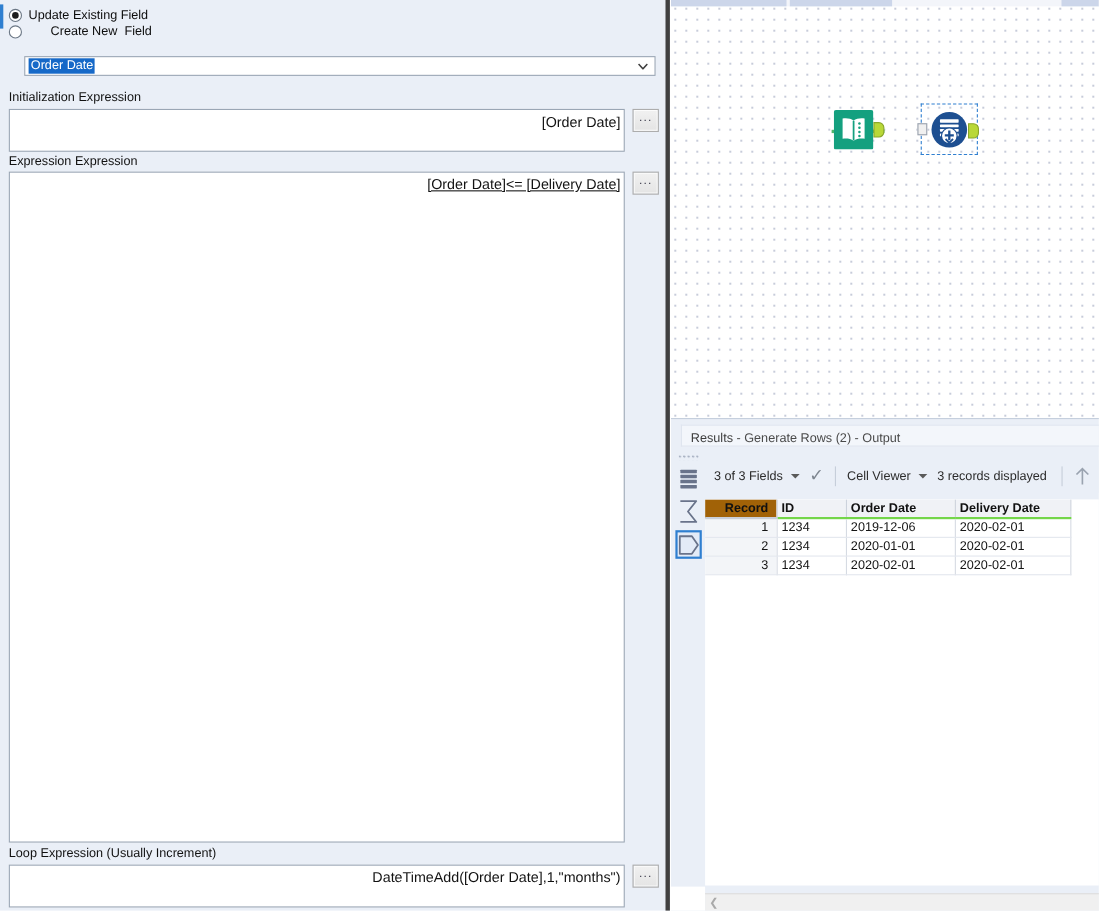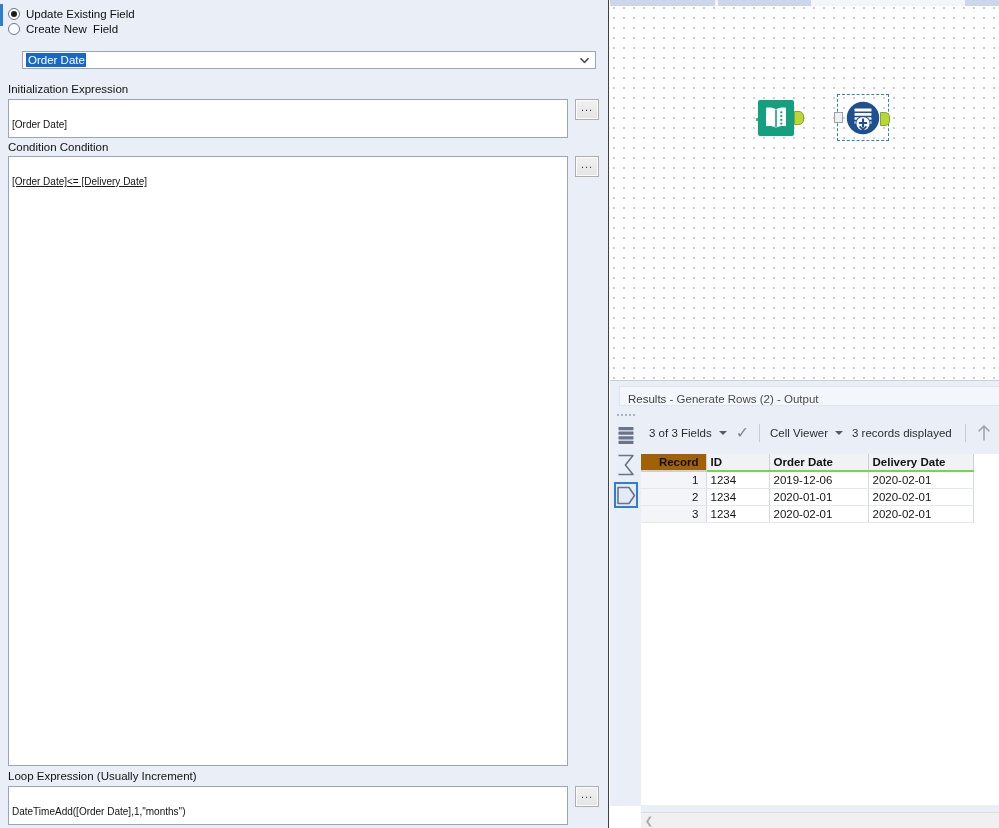--- a/index.html
+++ b/index.html
@@ -12,22 +12,23 @@
     color: #1a1a1a;
     background: #ffffff;
   }
   #app { position: relative; width: 999px; height: 828px; }
 
   
   #config-panel {
     position: absolute; left: 0; top: 0;
     width: 609px; height: 828px;
     background: #eaeff7;
-    border-right: 1px solid #404040;
+    border-right: 4px solid #404040;
     padding: 0;
+    text-align: right;
   }
   #config-left-edge {
     position: absolute; left: 0; top: 4px;
     width: 3px; height: 22px;
     background: #2f7fd0;
   }
 
   .radio-row {
     position: absolute; left: 8px;
     display: flex; align-items: center;
@@ -83,23 +84,23 @@
     white-space: pre;
   }
   .expr-box {
     position: absolute; left: 8px;
     background: #ffffff;
     border: 1px solid #9aa6b5;
     overflow: hidden;
   }
   .expr-text {
     font-family: "Liberation Sans", sans-serif;
-    font-size: 10px;
+    font-size: 13px;
     color: #121212;
-    padding: 18px 3px;
+    padding: 4px 3px;
     white-space: pre;
     line-height: 13px;
   }
   .dots-btn {
     position: absolute;
     width: 24px; height: 21px;
     background: linear-gradient(#f1f1f1,#e4e4e4);
     border: 1px solid #adadad;
     box-shadow: inset 0 0 0 1px #fcfcfc;
     display: flex; align-items: center; justify-content: center;
@@ -289,41 +290,41 @@
 <div id="app">
 
   <div id="config-panel">
     <div id="config-left-edge"></div>
 
     <div class="radio-row" style="top:6px;">
       <span class="radio-mark checked"></span>
       <span class="radio-label">Update Existing Field</span>
     </div>
 
-    <div class="radio-row" style="top:21px;">
+    <div class="radio-row" style="top:21px;gap:20px;">
       <span class="radio-mark"></span>
       <span class="radio-label">Create New  Field</span>
     </div>
 
     <div id="field-select">
       <span id="field-select-value">Order Date</span>
       <span id="field-select-arrow">
         <svg width="9" height="6" viewBox="0 0 9 6">
             <path d="M0.5 0.7 L4.5 5 L8.5 0.7" fill="none" stroke="#3f3f3f" stroke-width="1.4"></path>
           </svg>
       </span>
     </div>
 
     <div class="section-label" style="top:83px;">Initialization Expression</div>
     <div class="expr-box" style="top:99px; width:560px; height:39px;">
       <div class="expr-text">[Order Date]</div>
     </div>
     <div class="dots-btn" style="left:575px; top:99px;">...</div>
 
-    <div class="section-label" style="top:141px;">Condition Condition</div>
+    <div class="section-label" style="top:141px;">Expression Expression</div>
     <div class="expr-box" style="top:156px; width:560px; height:610px;text-decoration:underline;">
       <div class="expr-text">[Order Date]&lt;= [Delivery Date]</div>
     </div>
     <div class="dots-btn" style="left:575px; top:156px;">...</div>
 
     <div class="section-label" style="top:770px;">Loop Expression (Usually Increment)</div>
     <div class="expr-box" style="top:786px; width:560px; height:39px;">
       <div class="expr-text">DateTimeAdd([Order Date],1,"months")</div>
     </div>
     <div class="dots-btn" style="left:575px; top:786px;">...</div>

